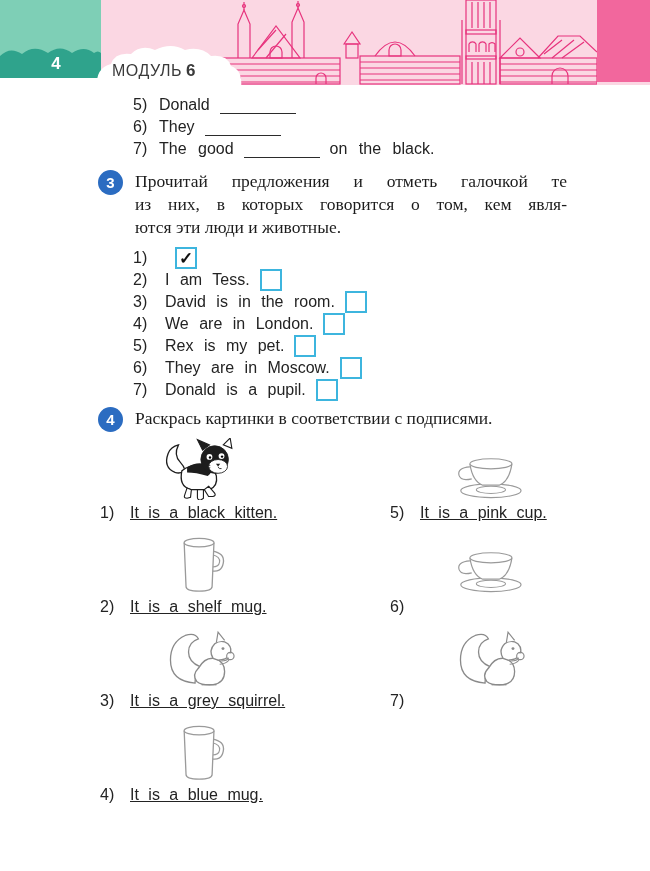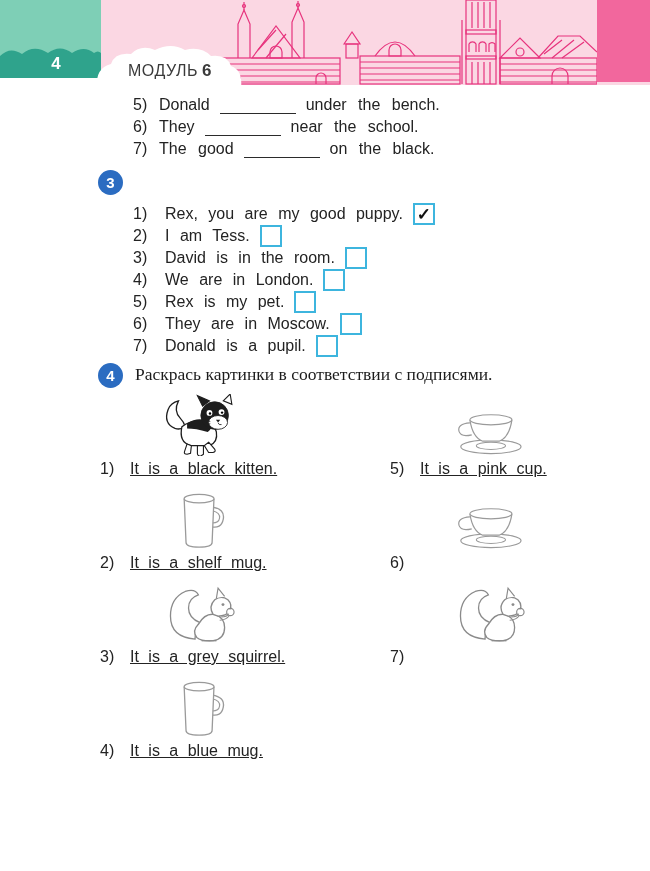--- a/index.html
+++ b/index.html
@@ -9,21 +9,21 @@
   }
   
   .header{position:relative;height:88px;background:#fff;}
   .pink-band{position:absolute;left:101px;top:0;width:549px;height:85px;background:#FBD7E3;}
   .pink-block{position:absolute;left:597px;top:0;width:53px;height:82px;background:#F2679D;}
   .skyline{position:absolute;left:200px;top:0;width:397px;height:85px;}
   .teal-tab{position:absolute;left:0;top:0;width:101px;height:78px;}
   .page-num{position:absolute;left:44px;top:54px;width:24px;text-align:center;
     color:#fff;font-weight:bold;font-size:17px;}
   .cloud{position:absolute;left:93px;top:40px;width:150px;height:48px;}
-  .module-title{position:absolute;left:128px;top:61px;font-size:16px;color:#3a3a3a;letter-spacing:.5px;}
+  .module-title{position:absolute;left:112px;top:61px;font-size:16px;color:#3a3a3a;letter-spacing:.5px;}
   .module-title .mod-num{font-weight:bold;font-size:17px;margin-left:4px;}
   
   .ex2{margin:4px 0 0 0;}
   .ex2-line{display:flex;align-items:flex-end;margin-left:133px;height:22px;font-size:16px;}
   .ex2-line .num{width:26px;flex:0 0 26px;}
   .ex2-line .txt{word-spacing:7px;margin-right:10px;}
   .ex2-line .after{margin-right:0;margin-left:10px;}
   .blank{display:inline-block;width:76px;height:15px;border-bottom:1.6px solid #2b2b2b;}
   
   .task-row{display:flex;margin-left:98px;gap:12px;}
@@ -159,44 +159,46 @@
   <div class="module-title">
     <span>МОДУЛЬ</span><span class="mod-num">6</span>
   </div>
 </div>
 
 <div class="ex2">
   <div class="ex2-line">
     <span class="num">5)</span>
     <span class="txt">Donald</span>
     <span class="blank"></span>
-    <span class="txt after">under the bench.</span>
   </div>
   <div class="ex2-line">
     <span class="num">6)</span>
     <span class="txt">They</span>
     <span class="blank"></span>
-    <span class="txt after">near the school.</span>
   </div>
   <div class="ex2-line">
     <span class="num">7)</span>
     <span class="txt">The good</span>
     <span class="blank"></span>
     <span class="txt after">on the black.</span>
   </div>
 </div>
 
 <div class="task-row ex3-row">
   <div class="circle-num">3</div>
+  <div class="instruction">
+    <div class="jline">Прочитай предложения и отметь галочкой те</div>
+    <div class="jline">из них, в которых говорится о том, кем явля-</div>
+    <div class="jline last">ются эти люди и животные.</div>
+  </div>
 </div>
 
 <div class="check-list">
   <div class="check-row">
     <span class="num">1)</span>
-    <span class="txt">Rex, you are my good puppy.</span>
     <span class="checkbox">✓</span>
   </div>
   <div class="check-row">
     <span class="num">2)</span>
     <span class="txt">I am Tess.</span>
     <span class="checkbox"></span>
   </div>
   <div class="check-row">
     <span class="num">3)</span>
     <span class="txt">David is in the room.</span>

